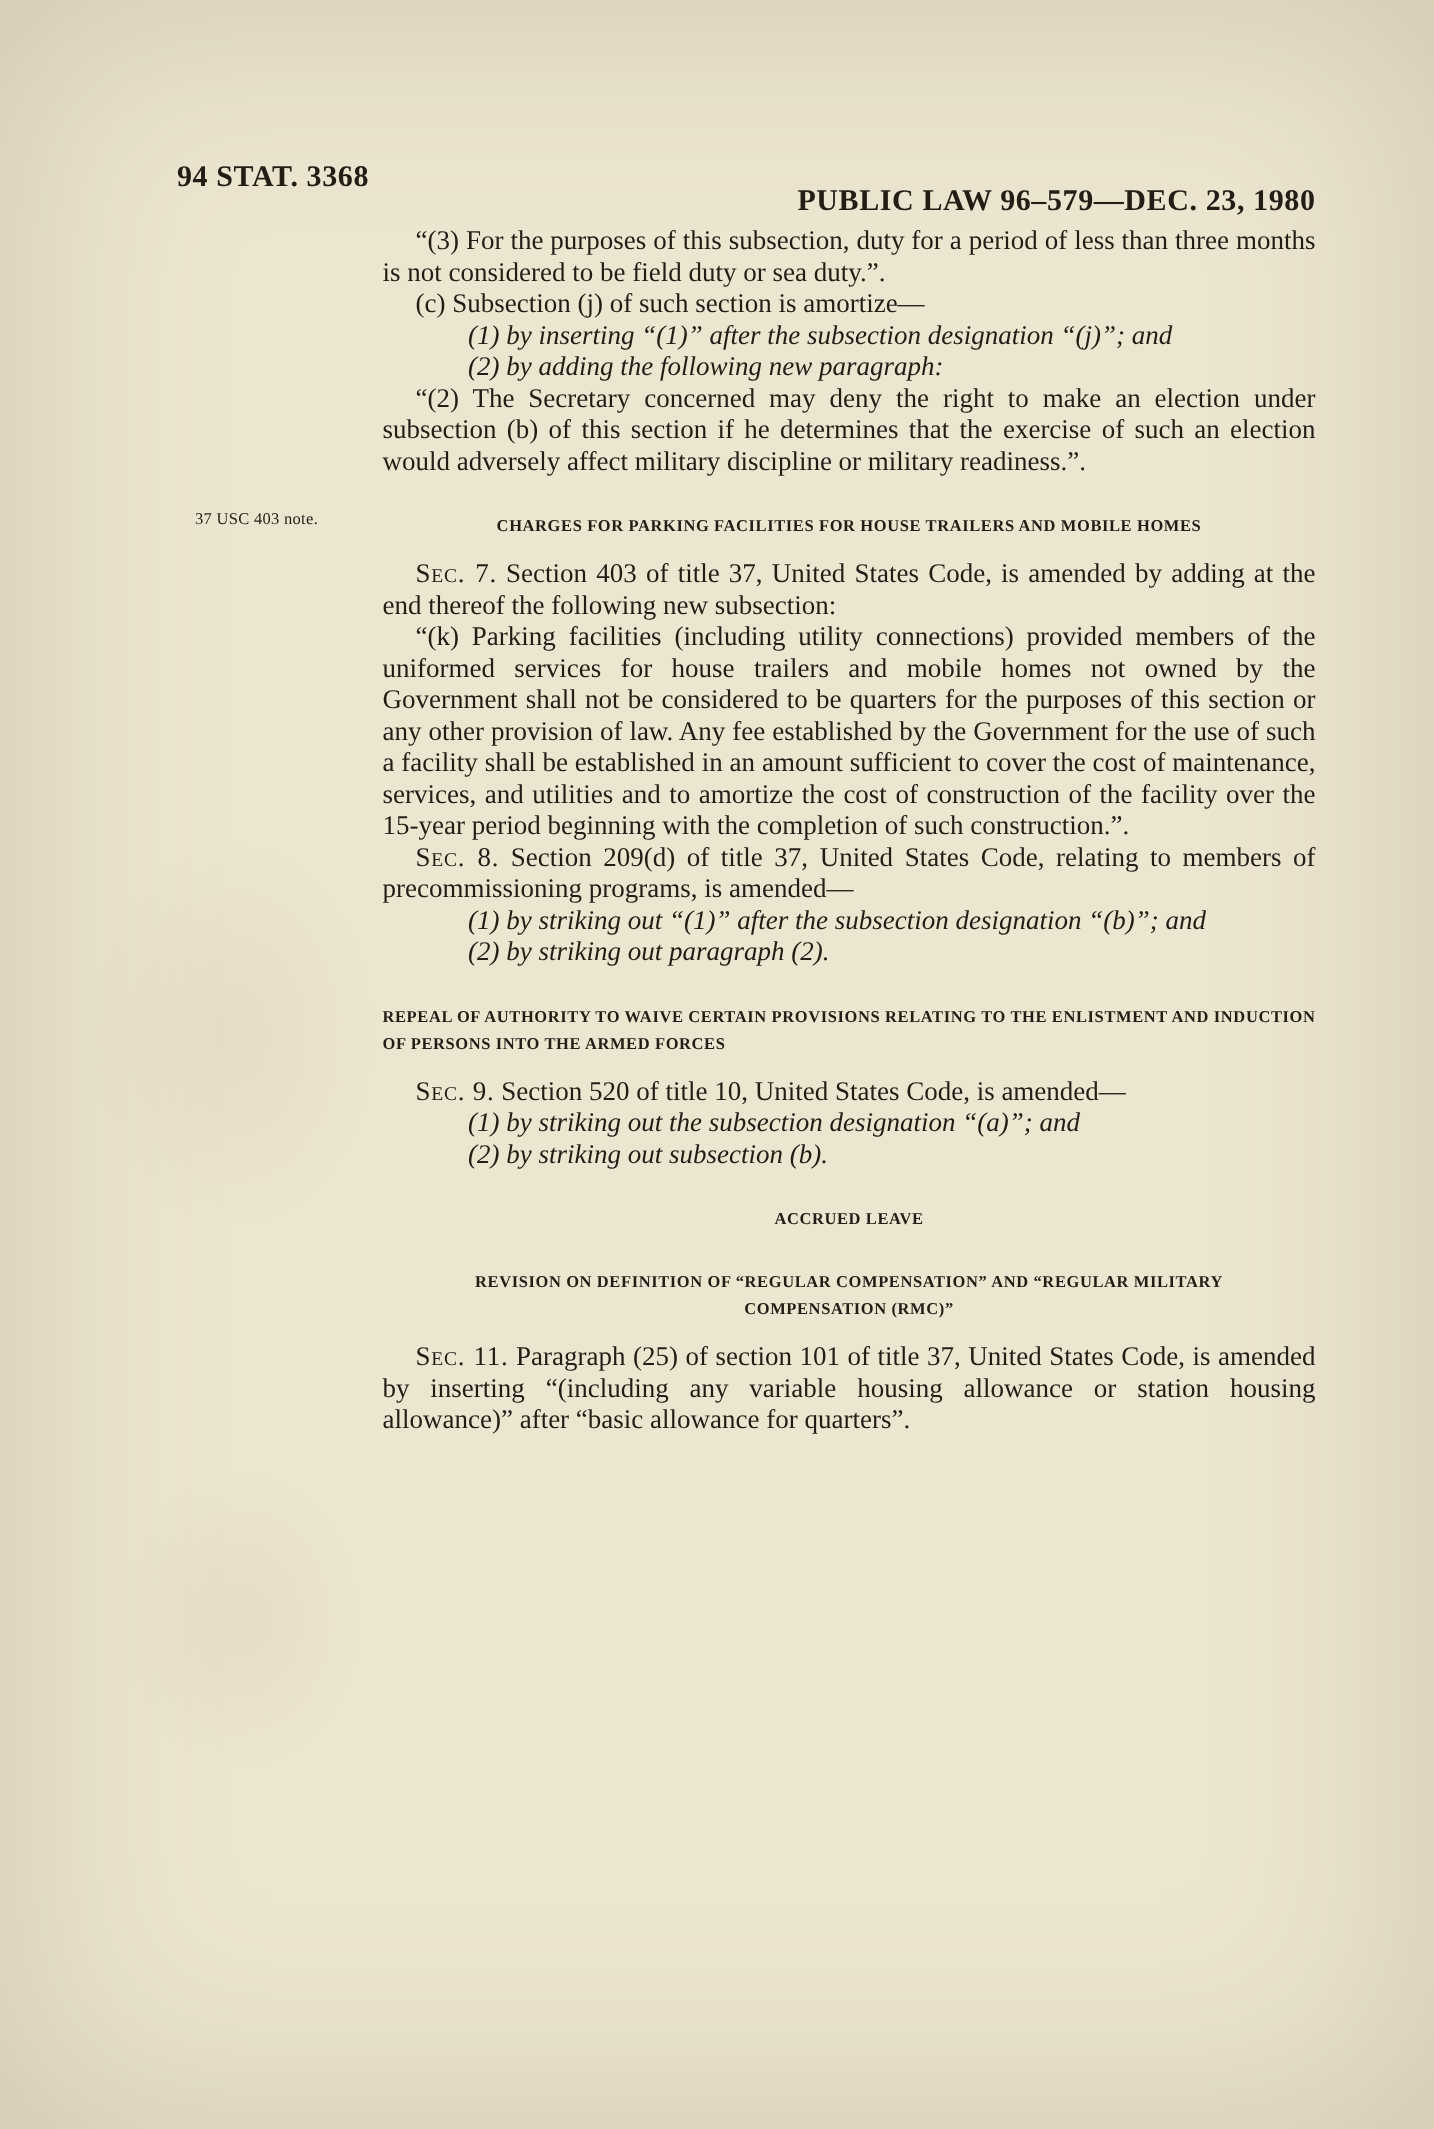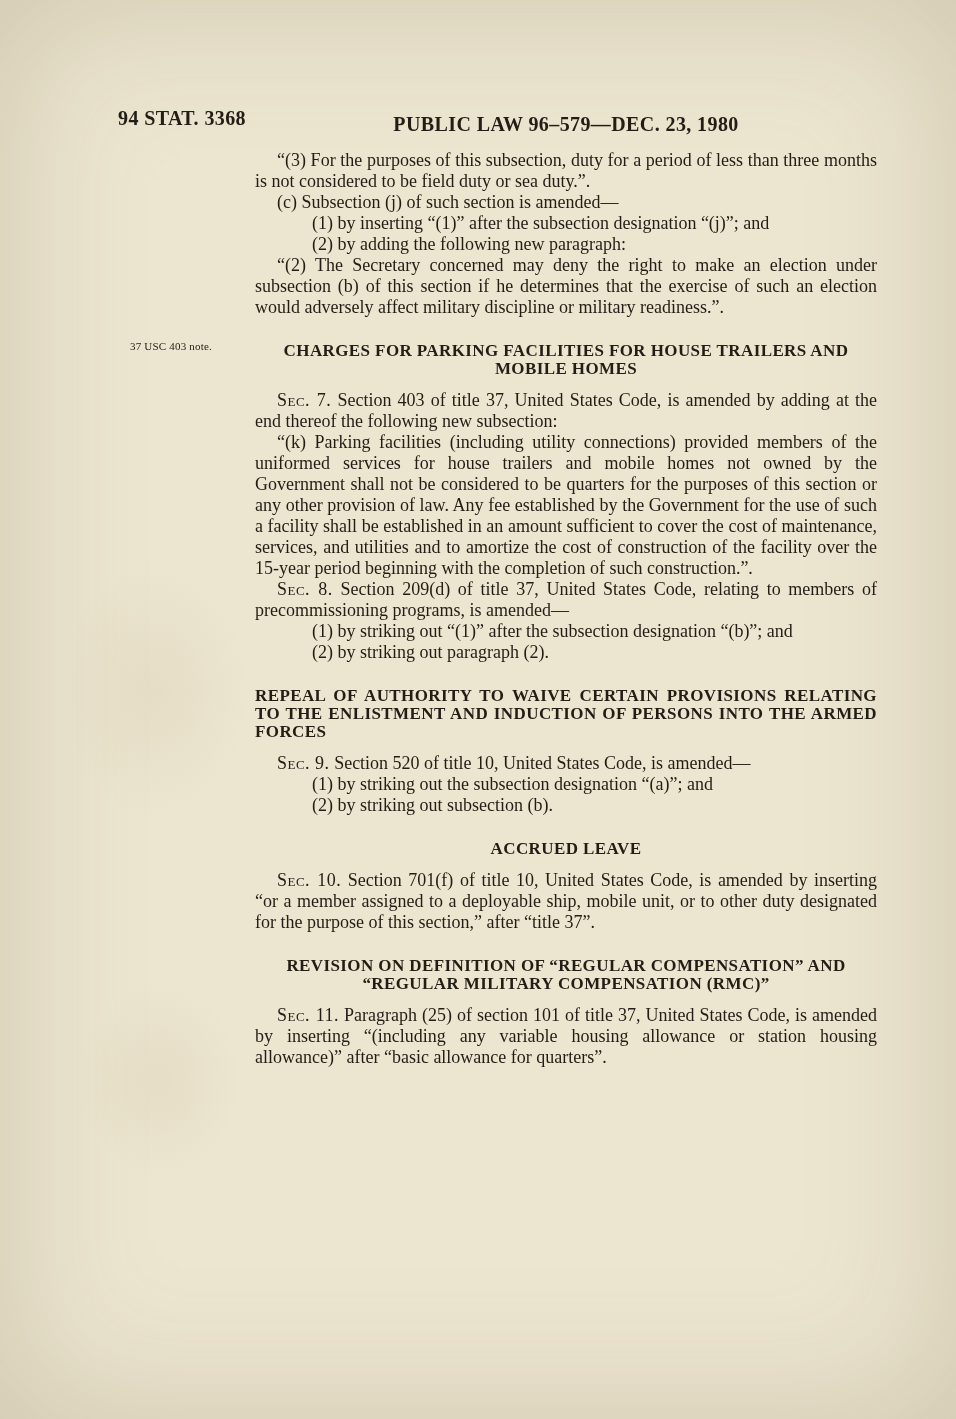--- a/index.html
+++ b/index.html
@@ -21,38 +21,38 @@
     background: radial-gradient(closest-side, rgba(140,115,60,0.07), rgba(140,115,60,0));
   }
   .stain.s1 { left: 60px; top: 560px; width: 190px; height: 260px; }
   .stain.s2 { left: 80px; top: 980px; width: 160px; height: 200px; }
 
   .running-head {
     position: absolute; top: 107px; left: 118px; width: 759px;
     font-size: 20px; font-weight: bold; letter-spacing: 0.4px;
   }
   .stat-no { position: absolute; left: 0; top: 0; white-space: nowrap; }
-  .law-head { position: absolute; left: 137px; top: 6px; width: 622px; text-align: center; white-space: nowrap; }
+  .law-head { position: absolute; left: 137px; top: 16px; width: 622px; text-align: right; white-space: nowrap; }
 
   .margin-note {
     position: absolute; left: 130px; top: 340px;
     font-size: 11px; letter-spacing: 0.2px; white-space: nowrap;
   }
 
   .column {
     position: absolute; left: 255px; top: 150px; width: 622px;
     font-size: 18px; line-height: 21px; text-align: justify;
   }
   .column p { margin: 0; }
   .ind1 { text-indent: 22px; }
-  .ind2 { text-indent: 57px; }
+  .ind2 { text-indent: 57px; font-style: italic; }
   .sc { font-variant: small-caps; letter-spacing: 0.5px; }
 
   .head {
-    font-size: 17px; font-weight: bold; line-height: 18px;
+    font-size: 11px; font-weight: bold; line-height: 18px;
     letter-spacing: 0.4px; margin-top: 24px; margin-bottom: 12px;
   }
   .head.center { text-align: center; padding: 0 28px; }
   .head.left { text-align: justify; }
 </style>
 </head>
 <body>
 
 <div class="vignette"></div>
 <div class="stain s1"></div>
@@ -61,37 +61,36 @@
 <header class="running-head">
   <span class="stat-no">94 STAT. 3368</span>
   <span class="law-head">PUBLIC LAW 96–579—DEC. 23, 1980</span>
 </header>
 
 <aside class="margin-note">37 USC 403 note.</aside>
 
 <main class="column">
 
   <p class="ind1">“(3) For the purposes of this subsection, duty for a period of less than three months is not considered to be field duty or sea duty.”.</p>
-  <p class="ind1">(c) Subsection (j) of such section is amended—</p>
+  <p class="ind1">(c) Subsection (j) of such section is amortize—</p>
   <p class="ind2">(1) by inserting “(1)” after the subsection designation “(j)”; and</p>
   <p class="ind2">(2) by adding the following new paragraph:</p>
   <p class="ind1">“(2) The Secretary concerned may deny the right to make an election under subsection (b) of this section if he determines that the exercise of such an election would adversely affect military discipline or military readiness.”.</p>
 
   <h2 class="head center">CHARGES FOR PARKING FACILITIES FOR HOUSE TRAILERS AND MOBILE HOMES</h2>
   <p class="ind1"><span class="sc">Sec. 7.</span><span> Section 403 of title 37, United States Code, is amended by adding at the end thereof the following new subsection:</span></p>
   <p class="ind1">“(k) Parking facilities (including utility connections) provided members of the uniformed services for house trailers and mobile homes not owned by the Government shall not be considered to be quarters for the purposes of this section or any other provision of law. Any fee established by the Government for the use of such a facility shall be established in an amount sufficient to cover the cost of maintenance, services, and utilities and to amortize the cost of construction of the facility over the 15-year period beginning with the completion of such construction.”.</p>
 
   <p class="ind1"><span class="sc">Sec. 8.</span><span> Section 209(d) of title 37, United States Code, relating to members of precommissioning programs, is amended—</span></p>
   <p class="ind2">(1) by striking out “(1)” after the subsection designation “(b)”; and</p>
   <p class="ind2">(2) by striking out paragraph (2).</p>
 
   <h2 class="head left">REPEAL OF AUTHORITY TO WAIVE CERTAIN PROVISIONS RELATING TO THE ENLISTMENT AND INDUCTION OF PERSONS INTO THE ARMED FORCES</h2>
   <p class="ind1"><span class="sc">Sec. 9.</span><span> Section 520 of title 10, United States Code, is amended—</span></p>
   <p class="ind2">(1) by striking out the subsection designation “(a)”; and</p>
   <p class="ind2">(2) by striking out subsection (b).</p>
 
   <h2 class="head center">ACCRUED LEAVE</h2>
-  <p class="ind1"><span class="sc">Sec. 10.</span><span> Section 701(f) of title 10, United States Code, is amended by inserting “or a member assigned to a deployable ship, mobile unit, or to other duty designated for the purpose of this section,” after “title 37”.</span></p>
 
   <h2 class="head center">REVISION ON DEFINITION OF “REGULAR COMPENSATION” AND “REGULAR MILITARY COMPENSATION (RMC)”</h2>
   <p class="ind1"><span class="sc">Sec. 11.</span><span> Paragraph (25) of section 101 of title 37, United States Code, is amended by inserting “(including any variable housing allowance or station housing allowance)” after “basic allowance for quarters”.</span></p>
 
 </main>
 
 </body></html>

